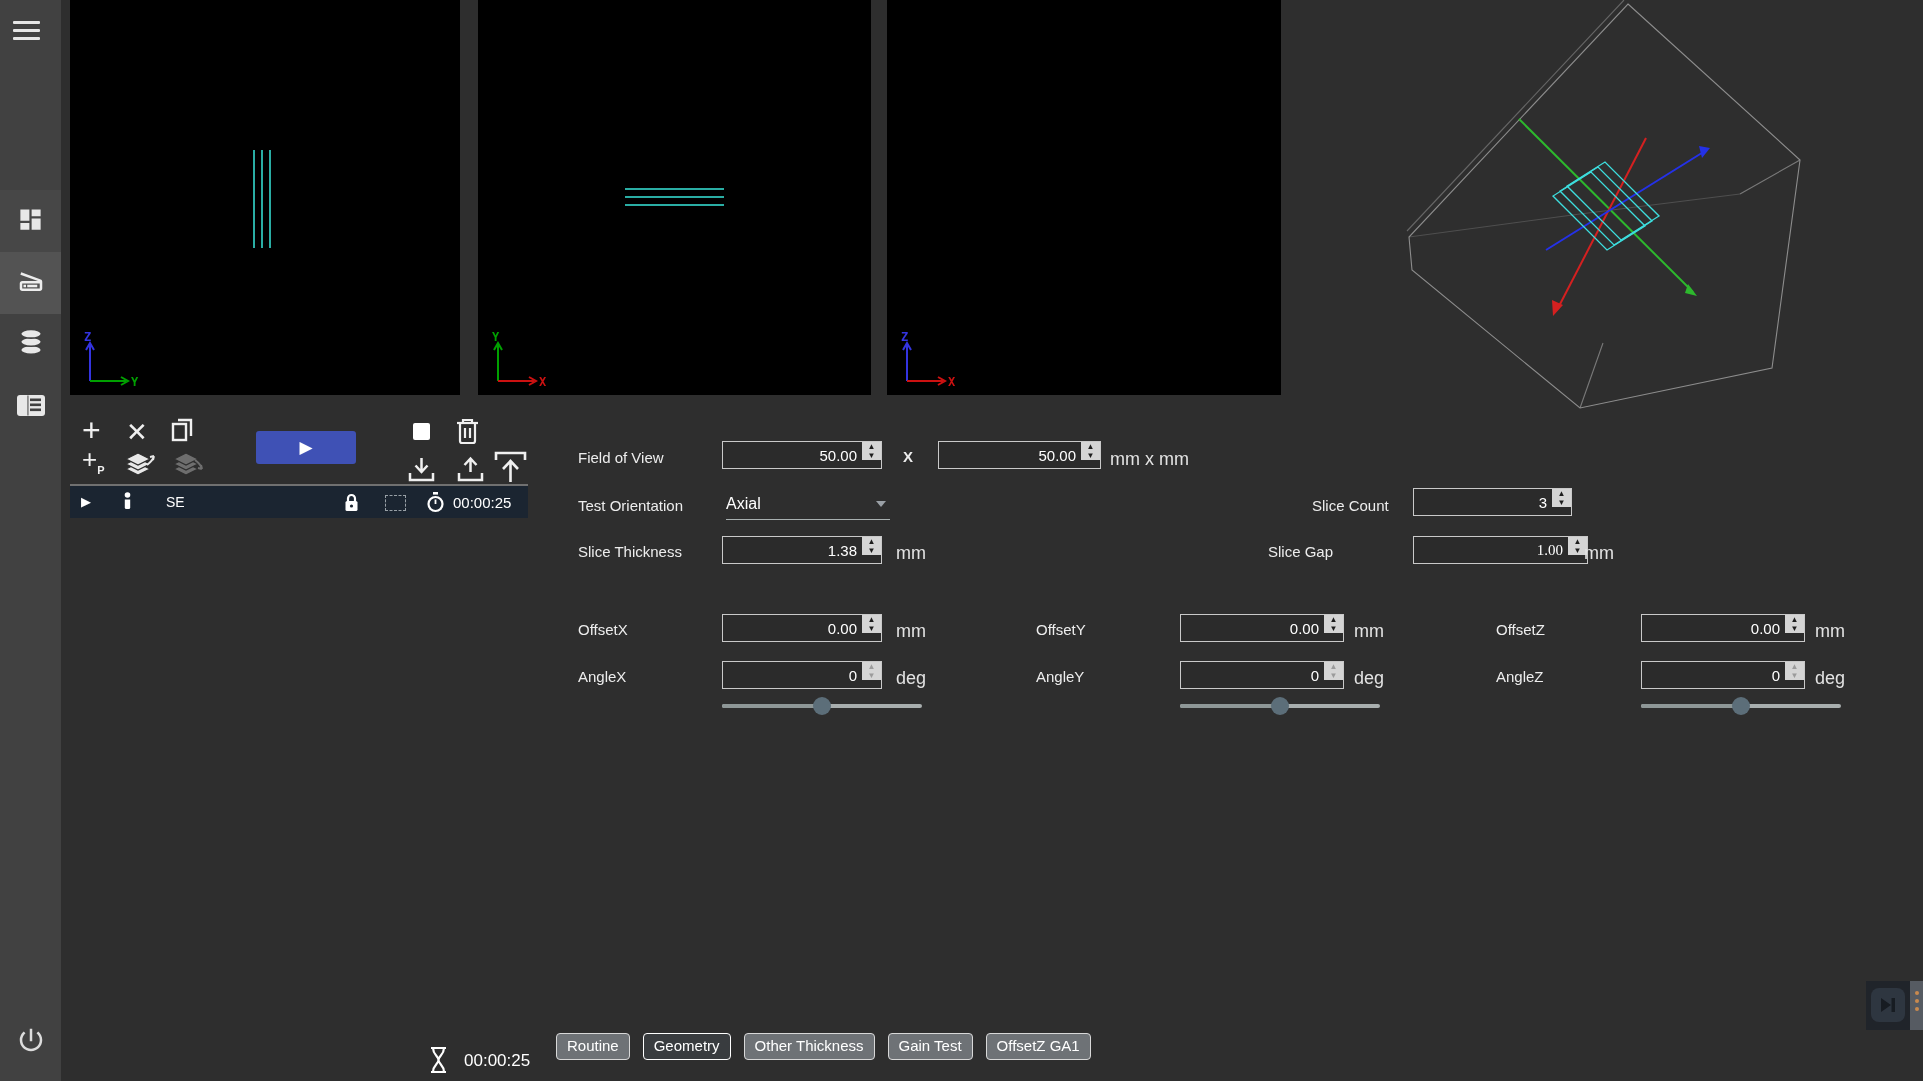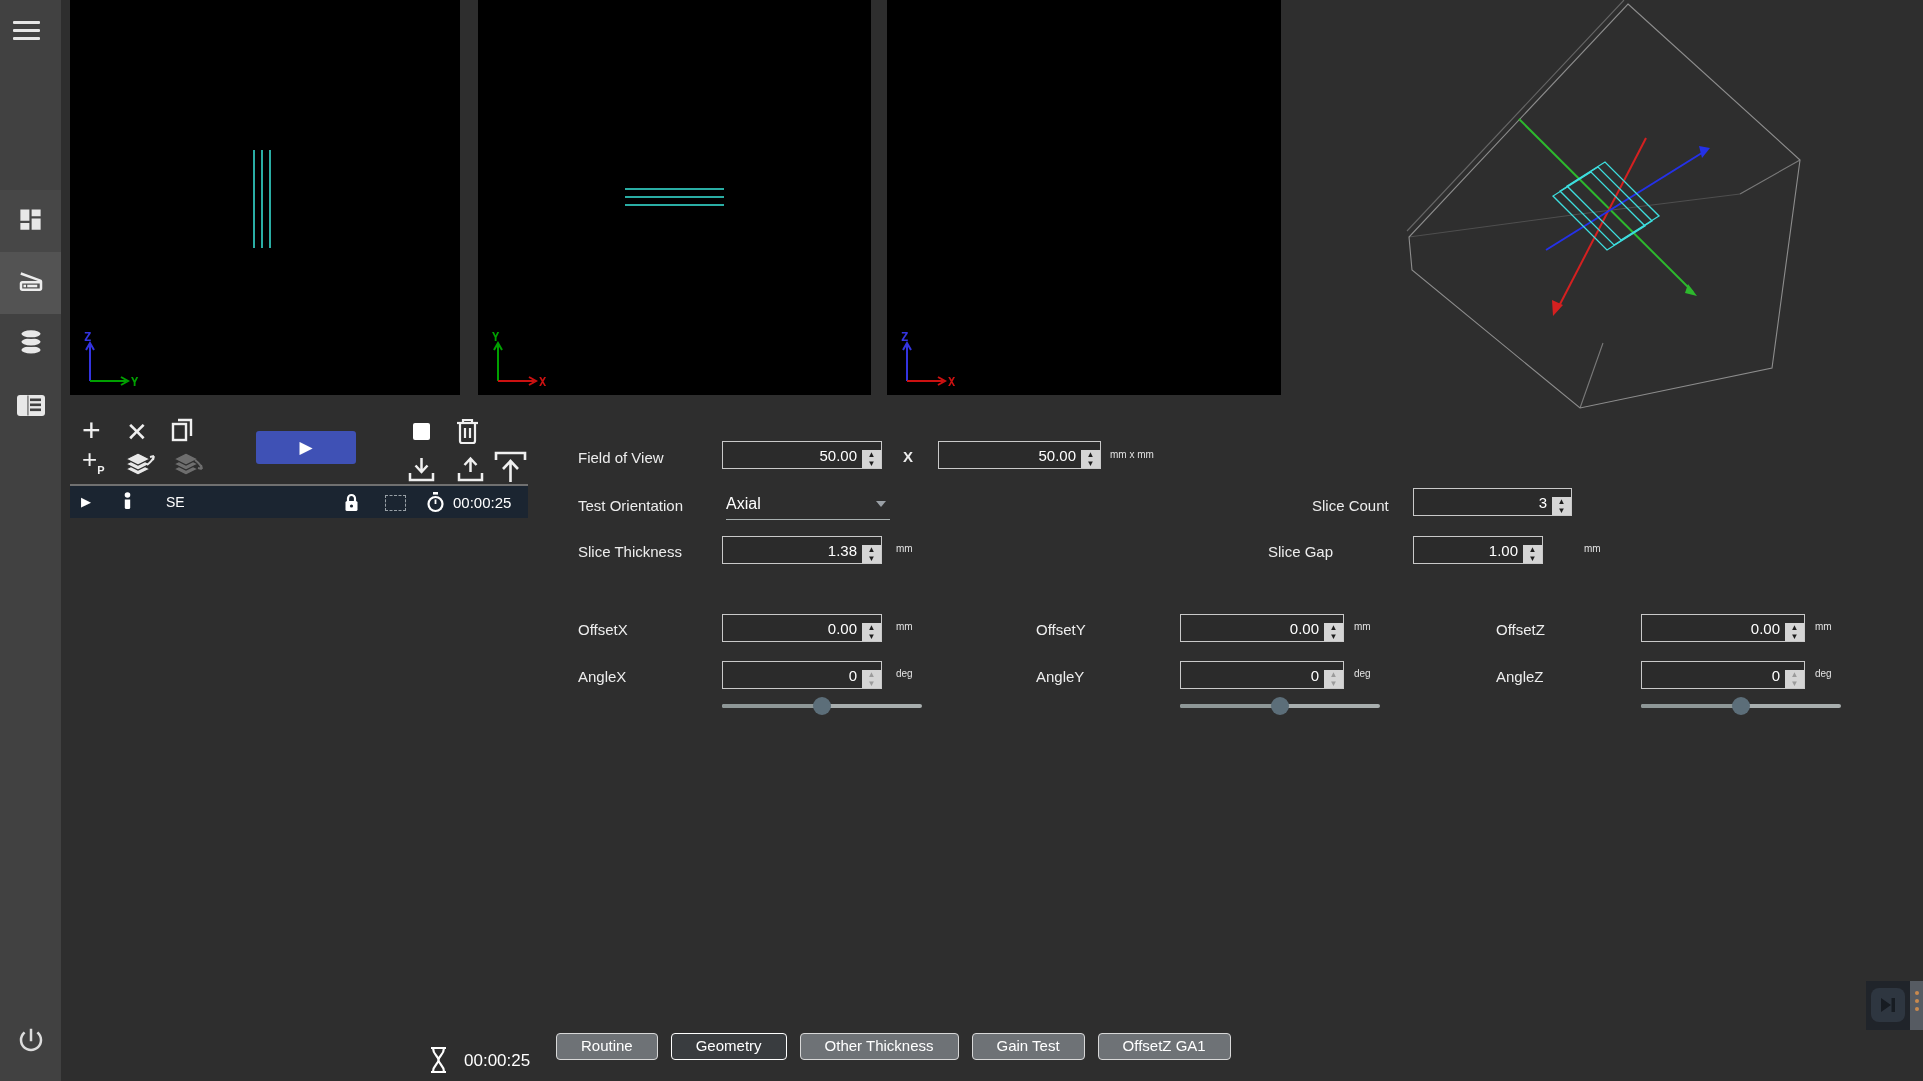--- a/index.html
+++ b/index.html
@@ -40,39 +40,39 @@
   .stopbtn{position:absolute;left:343px;top:11px;width:17px;height:17px;background:#fff;border-radius:2px;cursor:pointer;}
   .dim{opacity:0.45;}
   
   .seqrow{position:absolute;left:70px;top:484px;width:458px;height:32px;background:#1b2531;border-top:2px solid #707070;}
   .seq-play{position:absolute;left:11px;top:8px;font-size:13px;color:#fff;cursor:pointer;}
   .seq-name{position:absolute;left:96px;top:8px;font-size:14px;color:#fff;}
   .seq-dash{position:absolute;left:315px;top:9px;width:19px;height:14px;border:1px dashed #98a0a6;cursor:pointer;}
   .seq-time{position:absolute;left:383px;top:8px;font-size:15px;color:#fff;}
   
   .plabel{position:absolute;font-size:15px;color:#ededed;white-space:nowrap;}
-  .punit{position:absolute;font-size:10px;color:#e3e3e3;white-space:nowrap;}
-  .numfield{position:absolute;height:28px;border:1px solid #c9c9c9;background:#2b2b2b;display:flex;align-items:flex-end;box-sizing:border-box;}
+  .punit{position:absolute;font-size:18px;color:#e3e3e3;white-space:nowrap;}
+  .numfield{position:absolute;height:28px;border:1px solid #c9c9c9;background:#2b2b2b;display:flex;align-items:flex-start;box-sizing:border-box;}
   .numval{flex:1;text-align:right;font-size:15px;color:#fff;padding-right:5px;align-self:center;}
   .spin{width:19px;background:#d5d5d5;display:flex;flex-direction:column;align-items:center;justify-content:center;cursor:pointer;}
   .spin b{font-size:8px;line-height:9px;color:#1d1d1d;font-weight:normal;}
   .spin.off b{color:#9b9b9b;}
   .spin b.up::before{content:"▲";}
   .spin b.dn::before{content:"▼";}
   .dropdown{position:absolute;width:164px;height:30px;border-bottom:1px solid #a8b0b0;display:flex;align-items:center;justify-content:space-between;cursor:pointer;gap:33px;}
   .dd-text{font-size:16px;color:#fff;}
   .dd-arrow{width:0;height:0;border-left:5px solid transparent;border-right:5px solid transparent;border-top:6px solid #9aa0a6;margin-right:4px;}
   .slider{position:absolute;width:200px;height:18px;cursor:pointer;}
   .slider .track{position:absolute;left:0;right:0;top:7px;height:4px;border-radius:2px;background:#a8aeae;}
   .slider .track-l{position:absolute;left:0;width:50%;top:7px;height:4px;border-radius:2px;background:#8e9797;}
   .slider .thumb{position:absolute;left:50%;top:0;width:18px;height:18px;margin-left:-9px;border-radius:50%;background:#5c6e79;}
   
   .btime{position:absolute;left:464px;top:1051px;font-size:17px;color:#fff;}
   .tabs{position:absolute;left:556px;top:1033px;display:flex;gap:13px;}
-  .tab{padding:3px 24px 5px;font-size:15px;color:#fff;background:#6e7276;border:1px solid #d8d8d8;border-radius:4px;cursor:pointer;white-space:nowrap;}
+  .tab{padding:3px 10px 5px;font-size:15px;color:#fff;background:#6e7276;border:1px solid #d8d8d8;border-radius:4px;cursor:pointer;white-space:nowrap;}
   .tab.active{background:#393c3f;border-color:#ffffff;}
   
   .fwidget{position:absolute;left:1866px;top:981px;width:57px;height:49px;background:#20242a;display:flex;}
   .fw-icon{margin:7px 0 0 5px;width:34px;height:34px;border-radius:8px;background:#2e3640;display:flex;align-items:center;justify-content:center;cursor:pointer;}
   .fw-strip{position:absolute;right:0;top:0;width:13px;height:49px;background:#565b62;}
   .fw-strip i{position:absolute;left:5px;width:4px;height:4px;border-radius:50%;background:#c98a4e;}
 </style>
 </head>
 <body>
 
@@ -320,21 +320,21 @@
   <span class="plabel" style="left:578px;top:543px;">Slice Thickness</span>
   <div class="numfield" style="left:722px;top:536px;width:160px;">
     <span class="numval">1.38</span>
     <span class="spin">
         <b class="up"></b>
         <b class="dn"></b>
       </span>
   </div>
   <span class="punit" style="left:896px;top:543px;">mm</span>
   <span class="plabel" style="left:1268px;top:543px;">Slice Gap</span>
-  <div class="numfield" style="left:1413px;top:536px;width:130px;">
+  <div class="numfield" style="left:1413px;top:536px;width:175px;font-family:Liberation Serif, serif;">
     <span class="numval">1.00</span>
     <span class="spin">
         <b class="up"></b>
         <b class="dn"></b>
       </span>
   </div>
   <span class="punit" style="left:1584px;top:543px;">mm</span>
 
   <span class="plabel" style="left:578px;top:621px;">OffsetX</span>
   <div class="numfield" style="left:722px;top:614px;width:160px;">

